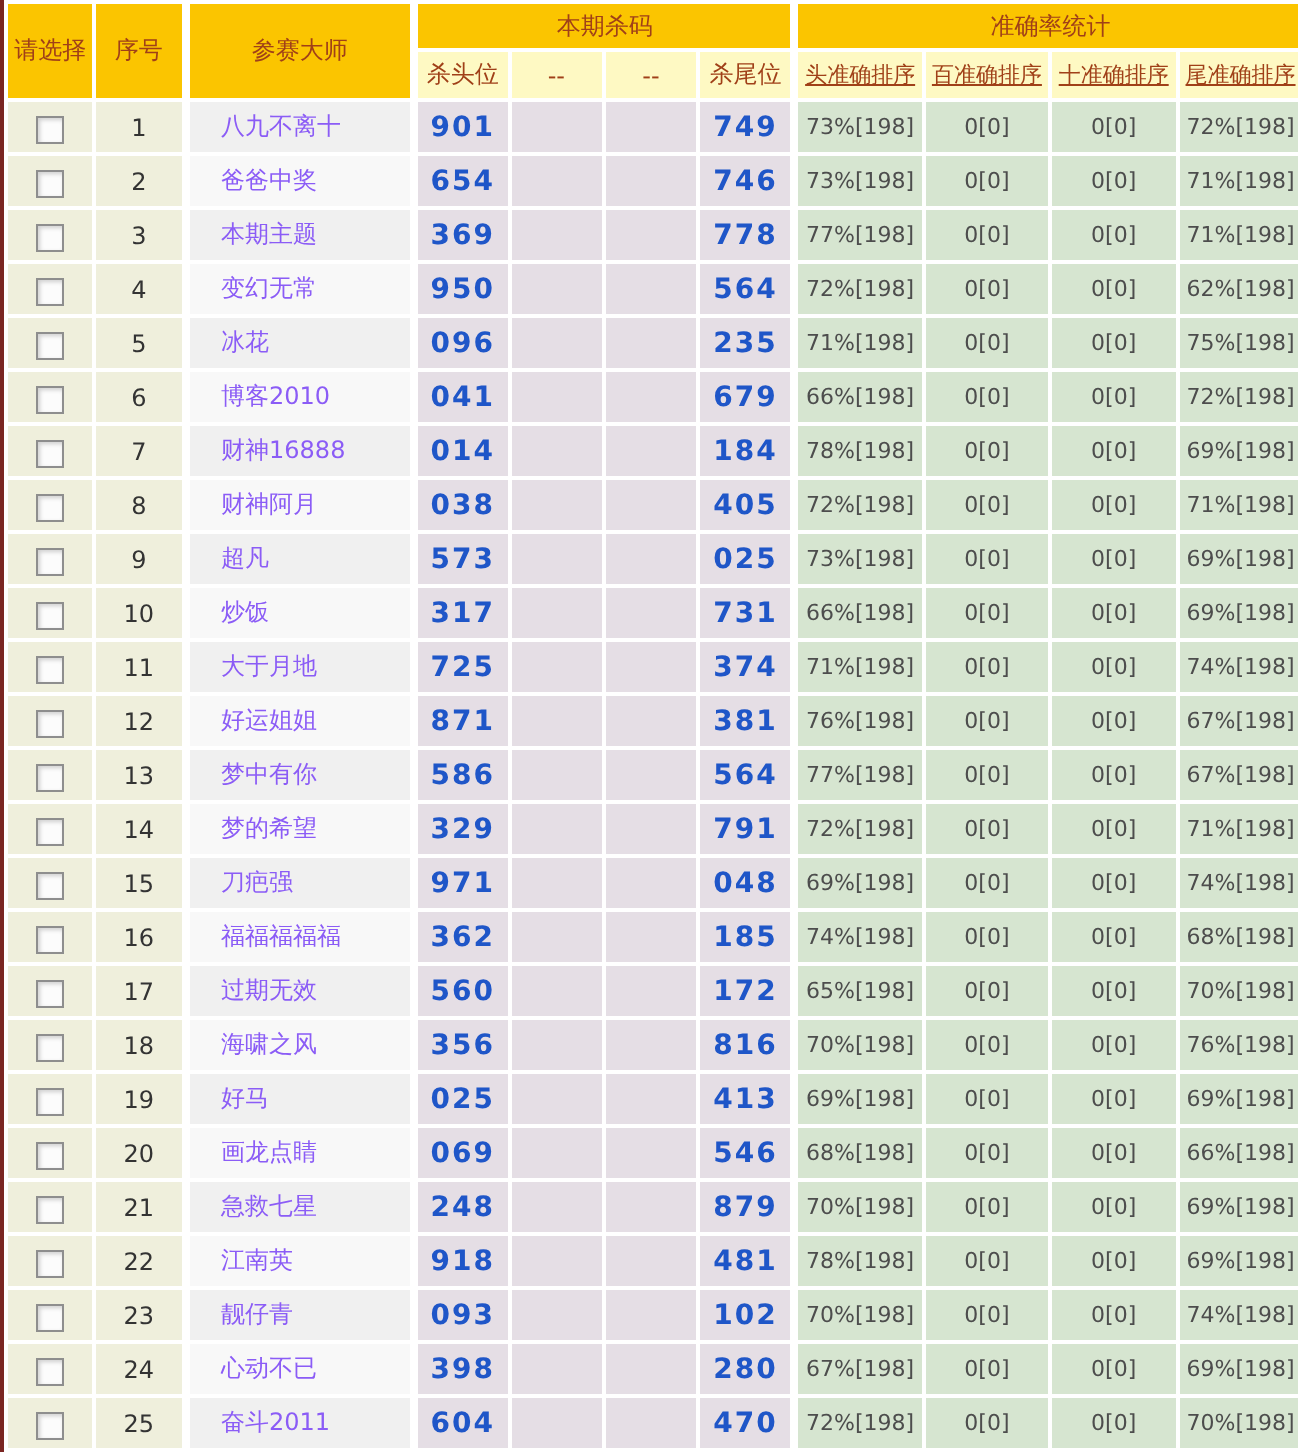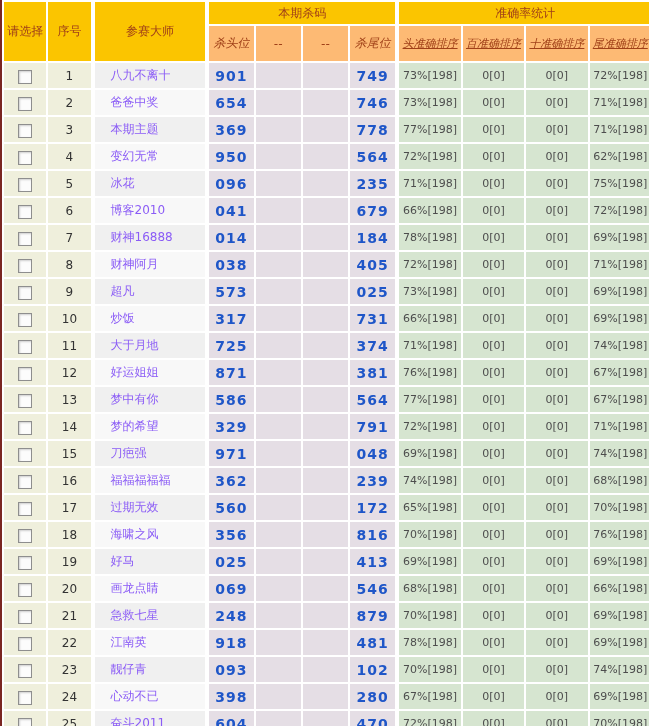--- a/index.html
+++ b/index.html
@@ -14,21 +14,21 @@
     width:651px;flex:none;
   }
   th,td{
     box-sizing:border-box;margin:0;padding:0;overflow:hidden;
     white-space:nowrap;vertical-align:middle;font-weight:normal;
   }
   thead th{
     background:#FBC500;color:#A04018;font-size:12px;text-align:center;
   }
   tr.hdr-main th{height:22px;}
-  tr.hdr-sub th{height:35px;background:#fdba74;font-style:italic;}
+  tr.hdr-sub th{height:23px;background:#fef9c3;}
   th.span2{height:45px;}
   .sec-start{border-left:2px solid #ffffff;}
   tbody td{height:25px;}
   td.c-select,td.c-index{background:#EFEFDC;text-align:center;}
   td.c-index{font-size:12px;color:#333333;}
   td.c-master{
     background:#F0F0F0;text-align:left;padding-left:16px;
     color:#8b5cf6;font-size:12px;
   }
   tr.even td.c-master{background:#F8F8F8;}
@@ -284,21 +284,21 @@
           <td class="c-acc">0[0]</td>
           <td class="c-acc">74%[198]</td>
         </tr>
         <tr class="even">
           <td class="c-select"><span class="checkbox"></span></td>
           <td class="c-index">16</td>
           <td class="c-master sec-start">福福福福福</td>
           <td class="c-kill sec-start">362</td>
           <td class="c-kill"></td>
           <td class="c-kill"></td>
-          <td class="c-kill">239</td>
+          <td class="c-kill">185</td>
           <td class="c-acc sec-start">74%[198]</td>
           <td class="c-acc">0[0]</td>
           <td class="c-acc">0[0]</td>
           <td class="c-acc">68%[198]</td>
         </tr>
         <tr class="odd">
           <td class="c-select"><span class="checkbox"></span></td>
           <td class="c-index">17</td>
           <td class="c-master sec-start">过期无效</td>
           <td class="c-kill sec-start">560</td>

